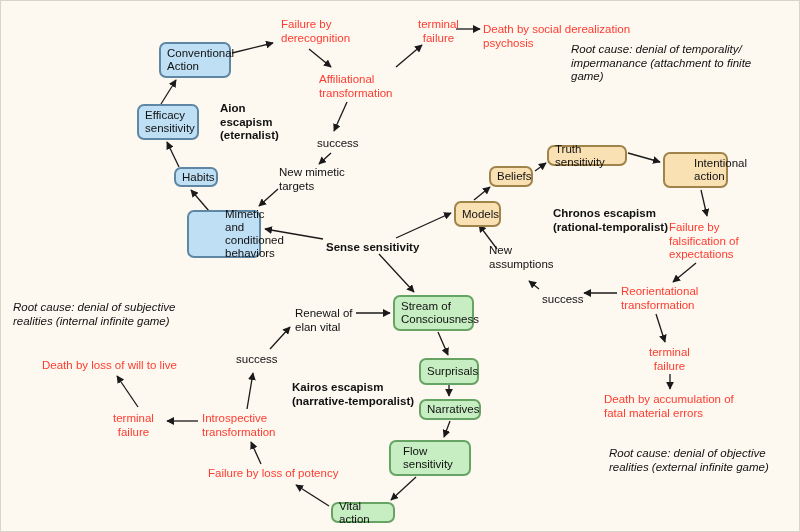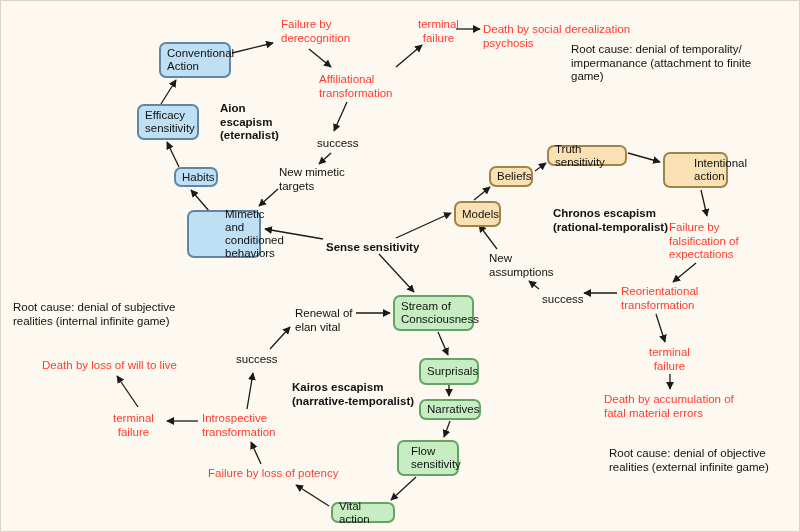--- a/index.html
+++ b/index.html
@@ -43,21 +43,21 @@
 
   .lbl {
     position: absolute;
     font-size: 11.5px;
     line-height: 13.5px;
     color: #111111;
     white-space: pre-line;
   }
   .lbl.red { color: #ff3b30; }
   .lbl.bold { font-weight: bold; }
-  .lbl.italic { }
+  .lbl.italic { font-style: italic; }
   .lbl.center { text-align: center; }
 </style>
 </head>
 <body>
 
 <div id="canvas">
   <svg id="edges" viewBox="0 0 800 532">
     <defs>
       <marker id="arrow" viewBox="0 0 10 10" refX="9" refY="5" markerWidth="6" markerHeight="6" orient="auto-start-reverse">
         <path d="M 0 0 L 10 5 L 0 10 z" fill="#1a1a1a"></path>
@@ -112,21 +112,21 @@
 behaviors</div>
       <div class="node orange" style="left: 453px; top: 200px; width: 47px; height: 26px;">Models</div>
       <div class="node orange" style="left: 488px; top: 165px; width: 44px; height: 21px;">Beliefs</div>
       <div class="node orange" style="left: 546px; top: 144px; width: 80px; height: 21px;">Truth sensitivity</div>
       <div class="node orange" style="left: 662px; top: 151px; width: 65px; height: 36px; padding-left: 29px;">Intentional
 action</div>
       <div class="node green" style="left: 392px; top: 294px; width: 81px; height: 36px;">Stream of
 Consciousness</div>
       <div class="node green" style="left: 418px; top: 357px; width: 60px; height: 27px;">Surprisals</div>
       <div class="node green" style="left: 418px; top: 398px; width: 62px; height: 21px;">Narratives</div>
-      <div class="node green" style="left: 396px; top: 439px; width: 62px; height: 36px; padding-left: 12px;">Flow
+      <div class="node green" style="left: 388px; top: 439px; width: 82px; height: 36px; padding-left: 12px;">Flow
 sensitivity</div>
       <div class="node green" style="left: 330px; top: 501px; width: 64px; height: 21px;">Vital action</div>
     </div>
   <div id="label-layer">
       <div class="lbl bold" style="left: 219px; top: 101px;">Aion
 escapism
 (eternalist)</div>
       <div class="lbl bold" style="left: 552px; top: 206px;">Chronos escapism
 (rational-temporalist)</div>
       <div class="lbl bold" style="left: 291px; top: 380px;">Kairos escapism
@@ -152,21 +152,21 @@
       <div class="lbl red" style="left: 668px; top: 220px;">Failure by
 falsification of
 expectations</div>
       <div class="lbl red" style="left: 620px; top: 284px;">Reorientational
 transformation</div>
       <div class="lbl red center" style="left: 648px; top: 345px;">terminal
 failure</div>
       <div class="lbl red" style="left: 603px; top: 392px;">Death by accumulation of
 fatal material errors</div>
       <div class="lbl" style="left: 541px; top: 292px;">success</div>
-      <div class="lbl" style="left: 488px; top: 251px;">New
+      <div class="lbl" style="left: 488px; top: 243px;">New
 assumptions</div>
       <div class="lbl red" style="left: 207px; top: 466px;">Failure by loss of potency</div>
       <div class="lbl red" style="left: 201px; top: 411px;">Introspective
 transformation</div>
       <div class="lbl red center" style="left: 112px; top: 411px;">terminal
 failure</div>
       <div class="lbl red" style="left: 41px; top: 358px;">Death by loss of will to live</div>
       <div class="lbl" style="left: 235px; top: 352px;">success</div>
       <div class="lbl" style="left: 294px; top: 306px;">Renewal of
 elan vital</div>

